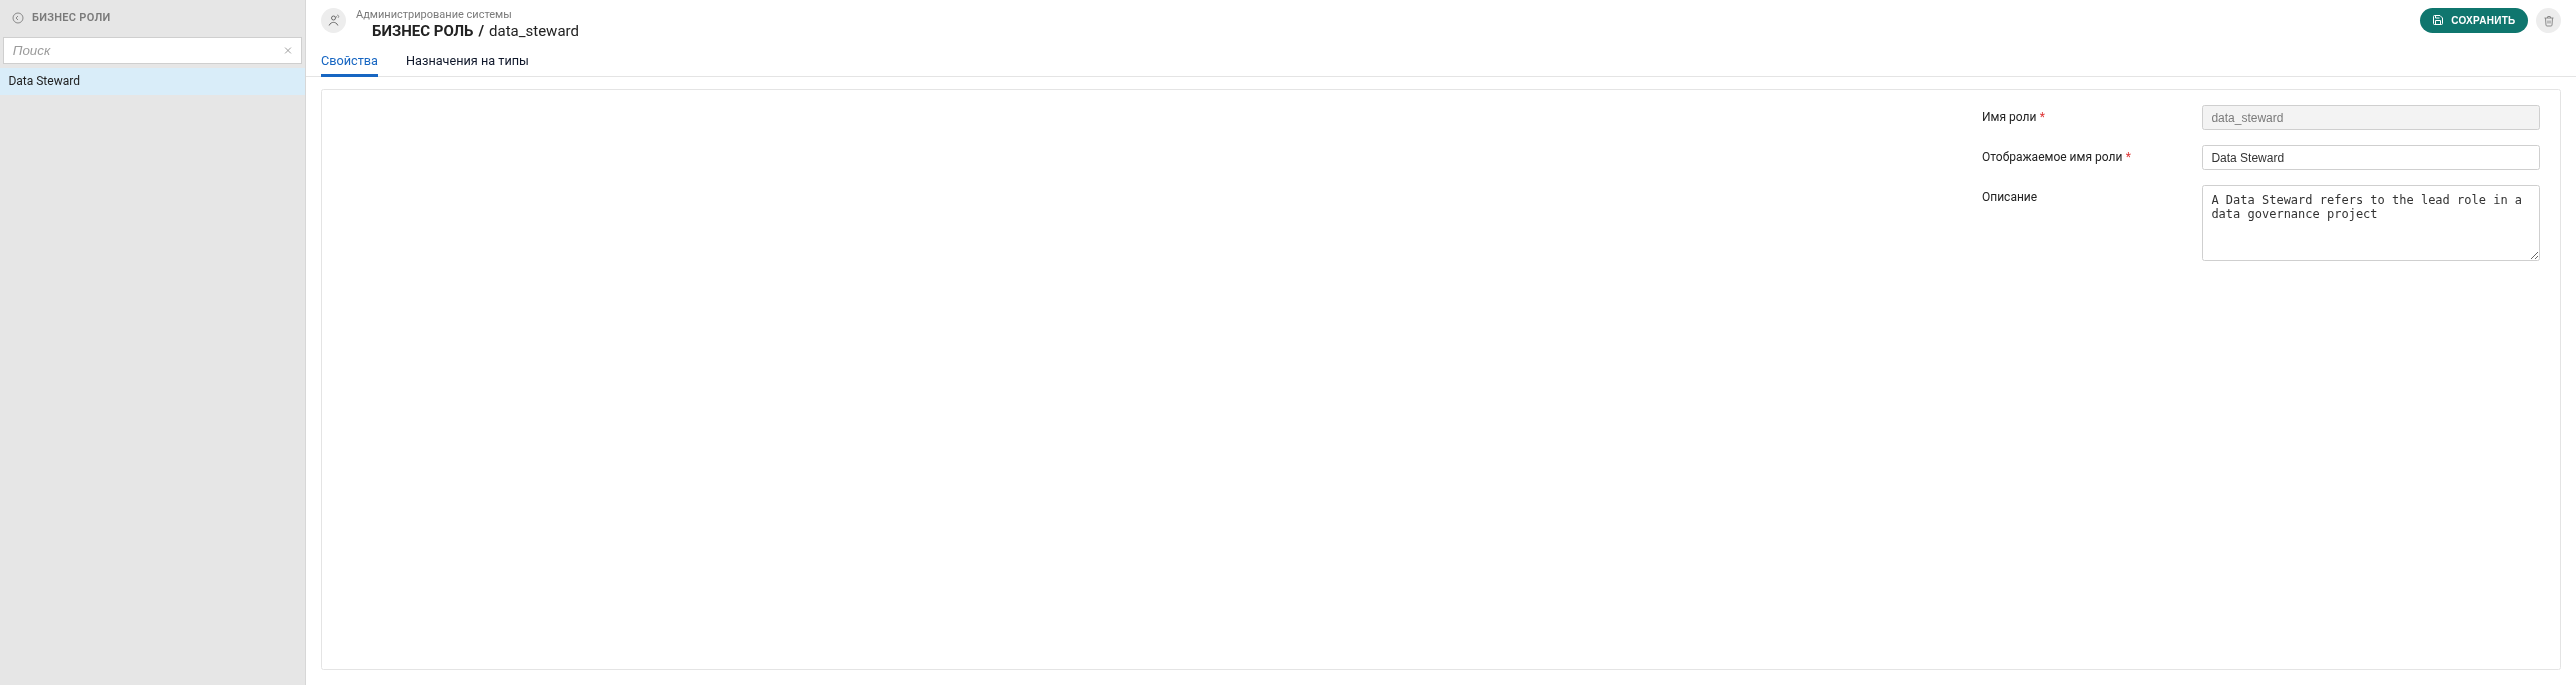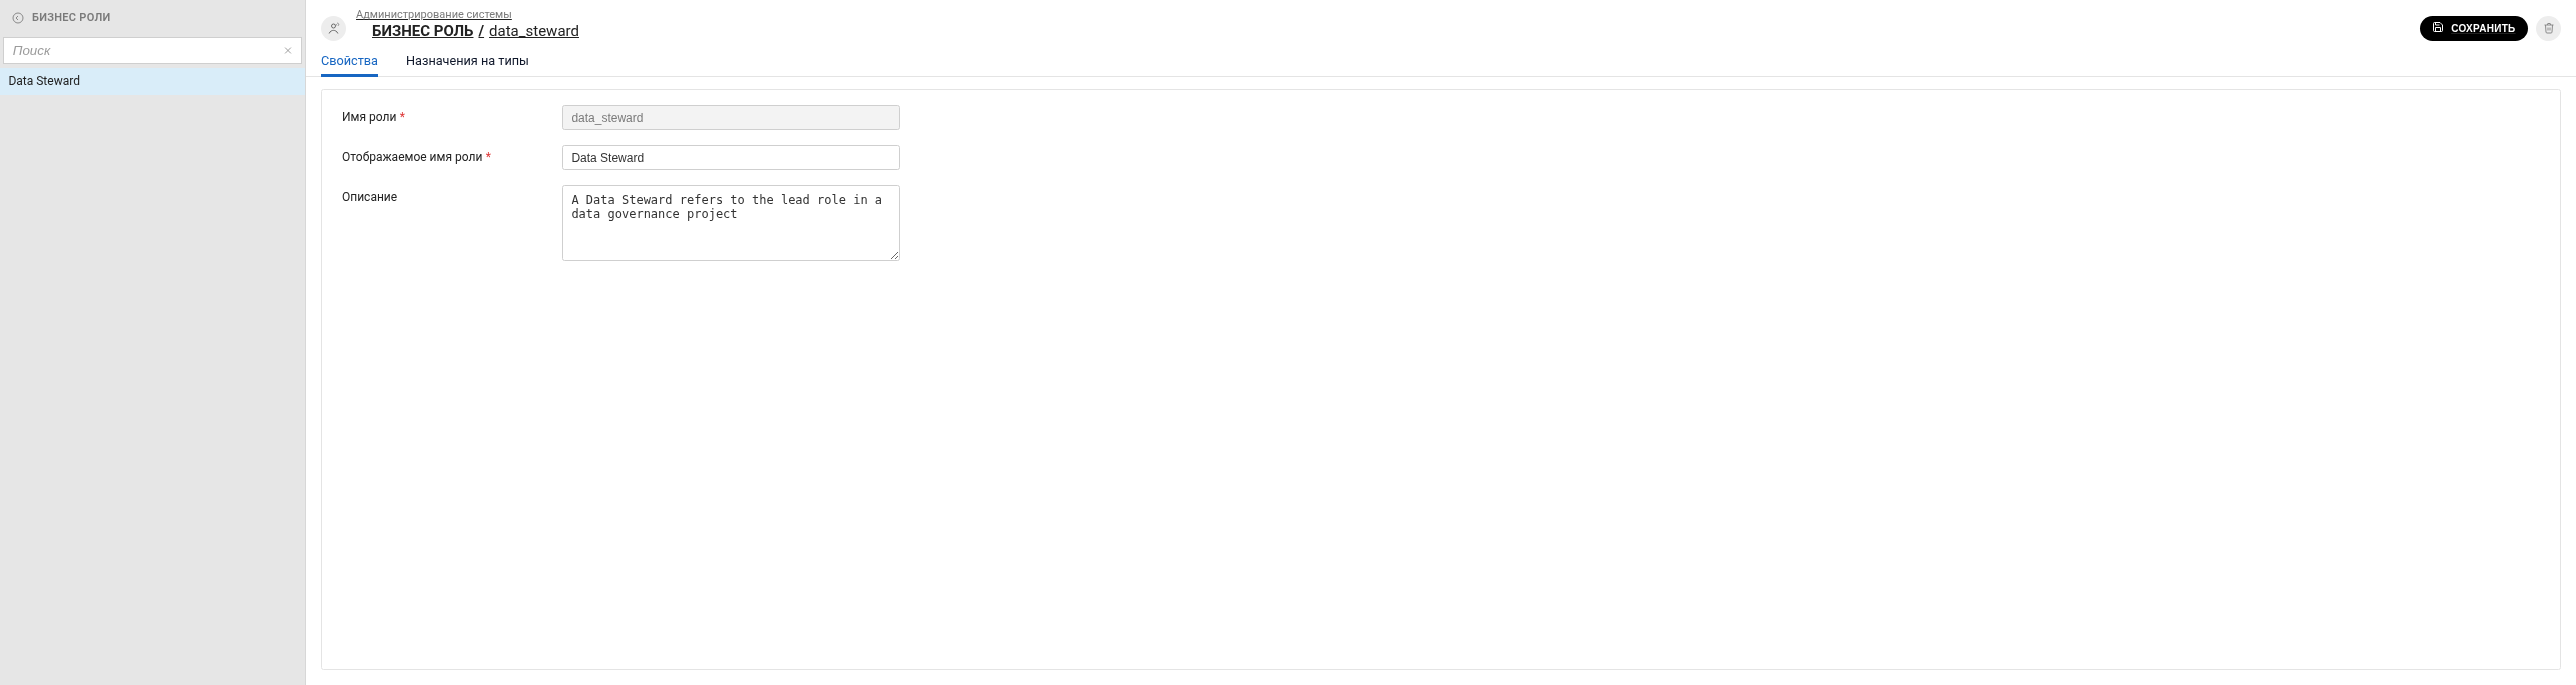--- a/index.html
+++ b/index.html
@@ -14,39 +14,39 @@
   .search-wrap { position:relative; margin: 3.4px 3.4px 3.4px 3.4px; }
   .search-input { width:100%; height:27px; border:0.8px solid #cfcfcf; background:#fff; padding:3.4px 25px 3.4px 8.4px; font-style:italic; color:#555; outline:none; }
   .search-input::placeholder { color:#9b9b9b; font-style:italic; }
   .search-clear { position:absolute; right:5px; top:50%; transform:translateY(-50%); width:17px; height:17px; display:flex; align-items:center; justify-content:center; color:#8a8a8a; cursor:pointer; }
   .role-list { display:flex; flex-direction:column; }
   .role-item { padding:6.8px 8.4px; font-size:12px; color:#222; cursor:pointer; }
   .role-item.selected { background:#d9edf9; }
 
   
   .main { flex:1; display:flex; flex-direction:column; min-width:0; }
-  .topbar { display:flex; align-items:flex-end; padding:8.4px 15px 0 15px;text-decoration:underline; }
+  .topbar { display:flex; align-items:flex-start; padding:8.4px 15px 0 15px; }
   .entity-icon { width:25px; height:25px; border-radius:50%; background:#ededed; display:flex; align-items:center; justify-content:center; margin-right:10px; color:#6b6b6b; }
   .title-block { display:flex; flex-direction:column; line-height:1.25; flex:1; min-width:0;}
   .breadcrumb { font-size:11px; color:#7a7a7a; }
   .page-title { display:flex; align-items:baseline; gap:5px; font-size:15px; color:#222;}
   .page-title .bold { font-weight:700;margin-left:16px;}
   .page-title .slash { font-weight:700; }
   .page-title .sub { font-weight:400; }
   .top-actions { display:flex; align-items:center; gap:8.4px; margin-left:auto;}
-  .btn-save { display:inline-flex; align-items:center; gap:6.8px; height:25px; padding:0 12px; border:none; border-radius:12.7px; background:#000000; color:#fff; font-weight:600; font-size:10px; letter-spacing:0.3px; cursor:pointer; }
+  .btn-save { display:inline-flex; align-items:center; gap:6.8px; height:25px; padding:0 12px; border:none; border-radius:12.7px; background:#0f766e; color:#fff; font-weight:600; font-size:10px; letter-spacing:0.3px; cursor:pointer; }
   .btn-icon { width:25px; height:25px; border-radius:50%; background:#ededed; display:flex; align-items:center; justify-content:center; color:#8a8a8a; cursor:pointer; }
 
   .tabs { display:flex; gap:28px; padding:6.8px 15px 0 15px; border-bottom:0.8px solid #e4e4e4; }
   .tab { padding:5px 0 8.4px 0; font-size:12.7px; color:#0f172a; cursor:pointer; position:relative; }
   .tab.active { color:#1766c2; }
   .tab.active::after { content:""; position:absolute; left:0; right:0; bottom:-0.8px; height:2.5px; background:#1766c2; }
 
   .panel { margin:12px 15px 15px 15px; border:0.8px solid #e4e4e4; border-radius:2.5px; padding:15px 20px; flex:1; overflow:auto; }
-  .form-row { display:flex; align-items:flex-start; margin-bottom:15px; }
+  .form-row { display:flex; align-items:flex-start; margin-bottom:15px;justify-content:flex-end; }
   .form-label { width:220px; min-width:220px; padding-top:5px; font-size:12px; color:#222; }
   .req { color:#d33; margin-left:3.4px; }
   .form-control { width:338px; }
   .input { width:100%; height:25px; border:0.8px solid #cfcfcf; border-radius:2.5px; padding:0 8.4px; font-size:12px; color:#333; background:#fff; }
   .input[disabled] { background:#f3f3f3; color:#7a7a7a; }
   .textarea { width:100%; height:76px; border:0.8px solid #cfcfcf; border-radius:2.5px; padding:6.8px 8.4px; font-size:12px; color:#333; resize: both; }
 </style>
 </head>
 <body>
 

